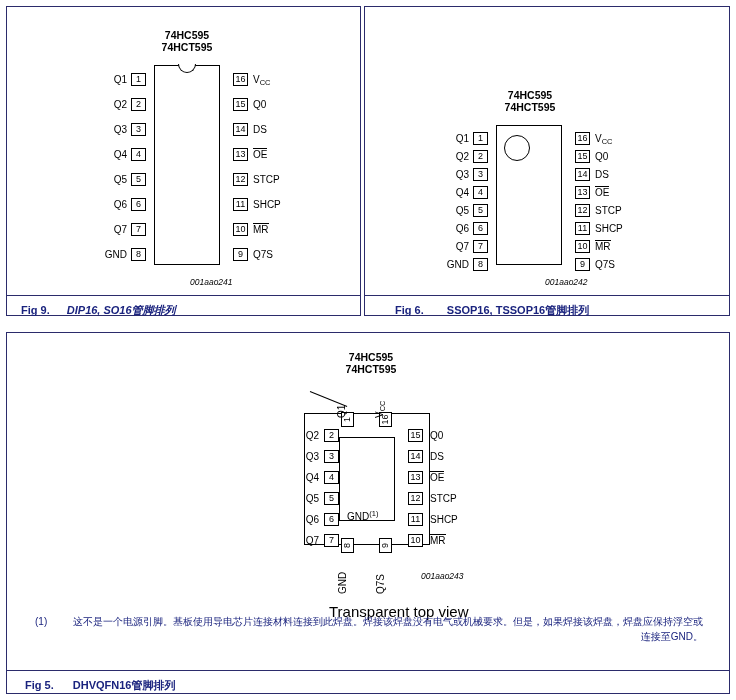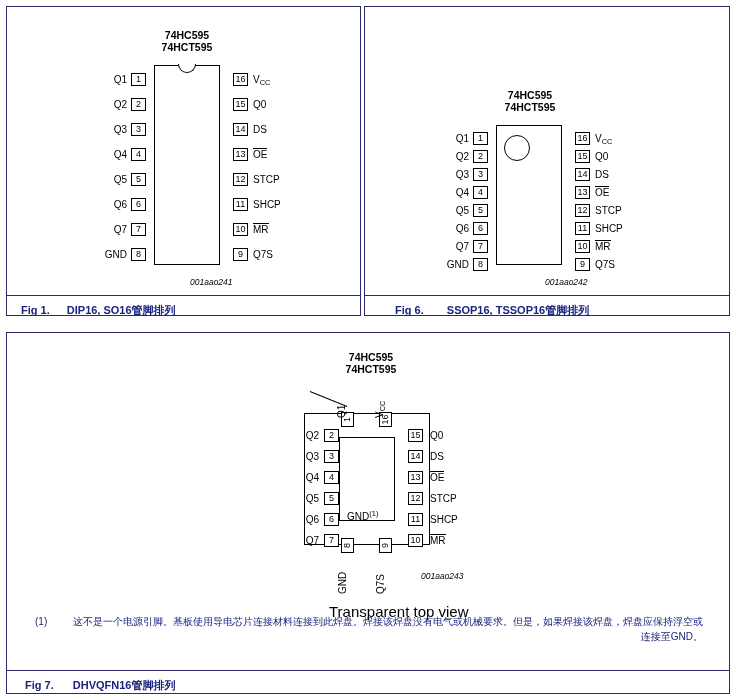--- a/index.html
+++ b/index.html
@@ -124,22 +124,22 @@
   <div class="pinbox" style="left:226px;top:216px;">10</div>
   <div class="pinlabel" style="left:246px;top:217px;"><span class="ovl">MR</span></div>
 
   <div class="pinbox" style="left:226px;top:241px;">9</div>
   <div class="pinlabel" style="left:246px;top:242px;">Q7S</div>
 
   <div class="code" style="left:183px;top:270px;">001aao241</div>
 
   <div class="sep-line" style="left:0;top:288px;width:353px;"></div>
   <div class="fig-caption" style="left:14px;top:296px;">
-    <span class="num">Fig 1.</span>
-    <span class="txt" style="padding-left:14px;">DIP16, SO16管脚排列</span>
+    <span class="num">Fig 9.</span>
+    <span class="txt" style="padding-left:14px;font-style:italic;">DIP16, SO16管脚排列</span>
   </div>
 </div>
 
 <div class="panel" id="panel-top-right">
 
   <div class="title" style="left:95px;top:82px;width:140px;">
     <span>74HC595</span><br>
     <span>74HCT595</span>
   </div>
 
@@ -286,16 +286,16 @@
 
   <div class="caption-small" style="left:322px;top:258px;">Transparent top view</div>
 
   <div class="footnote" style="left:28px;top:281px;width:668px;">
     <span class="fn-num">(1)</span>
     <span class="fn-txt">这不是一个电源引脚。基板使用导电芯片连接材料连接到此焊盘。焊接该焊盘没有电气或机械要求。但是，如果焊接该焊盘，焊盘应保持浮空或连接至GND。</span>
   </div>
 
   <div class="sep-line" style="left:0;top:337px;width:722px;"></div>
   <div class="fig-caption" style="left:18px;top:345px;">
-    <span class="num">Fig 7.</span>
+    <span class="num">Fig 5.</span>
     <span class="txt" style="padding-left:16px;">DHVQFN16管脚排列</span>
   </div>
 </div>
 
 </body></html>

